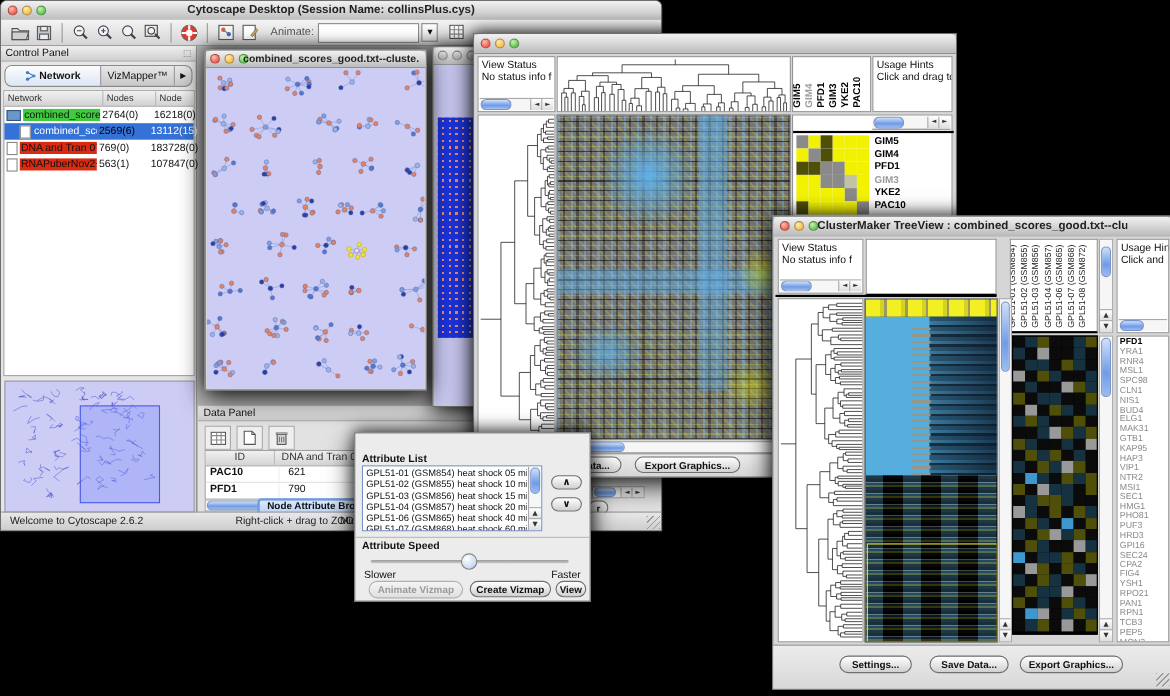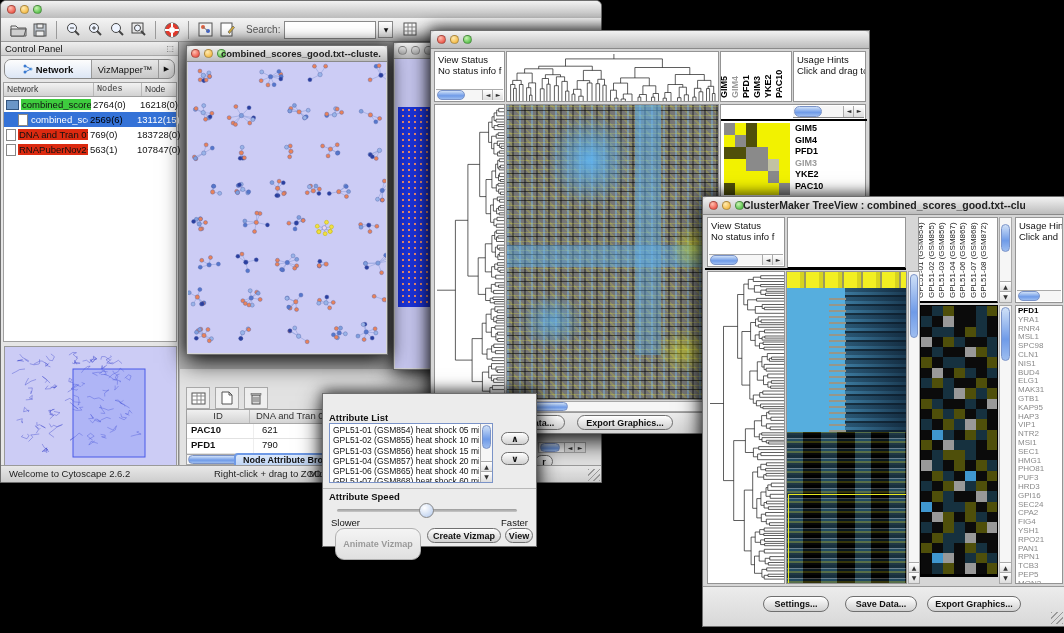--- a/index.html
+++ b/index.html
@@ -43,20 +43,21 @@
 </head>
 <body>
 
 <div class="win" style="left:0;top:0;width:600px;height:481px;z-index:1;border-radius:6px 6px 0 0;">
   <div class="titlebar">
     <div class="lights">
       <span class="light l-red"></span>
       <span class="light l-yel"></span>
       <span class="light l-grn"></span>
     </div>
+    <div class="wtitle">Cytoscape Desktop (Session Name: collinsPlus.cys)</div>
   </div>
 
   <div style="position:absolute;left:0;top:17px;width:600px;height:24px;background:linear-gradient(#f4f4f4,#d4d4d4);border-bottom:1px solid #9a9a9a;display:flex;align-items:center;padding-left:6px;box-sizing:border-box;">
     <span class="iconbtn">
         <svg width="17" height="14">
           <path d="M1 3h5l2 2h8v8H1z" fill="#e8e8e8" stroke="#555"></path>
           <path d="M1 6h15l-2 7H1z" fill="#cfcfcf" stroke="#555"></path>
         </svg>
       </span>
     <span class="iconbtn">
@@ -111,21 +112,21 @@
           <circle cx="10" cy="9" r="2" fill="#4466cc"></circle>
           <line x1="5" y1="5" x2="10" y2="9" stroke="#777"></line>
         </svg>
       </span>
     <span class="iconbtn">
         <svg width="15" height="15">
           <rect x="1" y="1" width="11" height="13" fill="#fff" stroke="#555"></rect>
           <path d="M8 10l5-6 1.5 1.5-5 6z" fill="#d8b040" stroke="#555" stroke-width=".6"></path>
         </svg>
       </span>
-    <span style="font-size:10px;color:#555;margin:0 4px 0 8px;">Search:</span>
+    <span style="font-size:10px;color:#555;margin:0 4px 0 8px;">Animate:</span>
     <input style="width: 86px; height: 14px; border: 1px solid rgb(138, 138, 138); font-size: 10px;" value="">
     <span style="width:13px;height:15px;border:1px solid #8a8a8a;background:linear-gradient(#fff,#ddd);font-size:6px;text-align:center;line-height:15px;font-family:'DejaVu Sans',sans-serif;margin-left:2px;">▼</span>
     <span class="iconbtn" style="margin-left:6px;">
         <svg width="15" height="15">
           <rect x="1" y="1" width="12" height="12" fill="#fff" stroke="#555"></rect>
           <path d="M1 5h12M1 9h12M5 1v12M9 1v12" stroke="#888"></path>
         </svg>
       </span>
   </div>
 
@@ -149,21 +150,21 @@
       <div style="flex:1;display:flex;align-items:center;justify-content:center;font-size:9.5px;">
           <span>VizMapper™</span>
         </div>
       <div style="flex:0 0 15px;display:flex;align-items:center;justify-content:center;font-size:7px;border-left:1px solid #999;font-family:'DejaVu Sans',sans-serif;">
           <span>▶</span>
         </div>
     </div>
     <div style="position:absolute;left:2px;top:40px;width:174px;height:260px;background:#fff;border:1px solid #a0a0a0;box-sizing:border-box;">
       <div style="display:flex;height:13px;background:linear-gradient(#f2f2f2,#d2d2d2);border-bottom:1px solid #a0a0a0;font-size:8.5px;color:#333;">
         <div style="flex:0 0 86px;border-right:1px solid #b8b8b8;padding:1px 0 0 3px;">Network</div>
-        <div style="flex:0 0 44px;border-right:1px solid #b8b8b8;padding:1px 0 0 3px;font-family:Liberation Mono, monospace;">Nodes</div>
+        <div style="flex:0 0 44px;border-right:1px solid #b8b8b8;padding:1px 0 0 3px;">Nodes</div>
         <div style="flex:1;padding:1px 0 0 3px;">Node</div>
       </div>
       <div id="network-rows">
           <div style="display: flex; height: 15px; font-size: 9.5px; align-items: center;">
             <span class="rowicon" style="background: rgb(107, 150, 200); border: 1px solid rgb(51, 85, 127); height: 8px;"></span>
             <span style="flex: 0 0 68px; white-space: nowrap; overflow: hidden; padding: 0px 1px; background: rgb(62, 204, 62);">combined_scores</span>
             <span style="flex: 0 0 44px; padding-left: 2px;">2764(0)</span>
             <span style="flex: 1 1 0%; padding-left: 3px;">16218(0)</span>
           </div>
           <div style="display: flex; height: 15px; font-size: 9.5px; align-items: center; background: rgb(52, 114, 215);">
@@ -258,20 +259,23 @@
           <polyline points="92.48467370704033,28.722444170491045 87.4,26.1 92.7,25.3 96.8,25.3 94.2,26.8" fill="none" stroke="#2a35c8" stroke-width="0.6" opacity="0.6"></polyline>
           <polyline points="19.668392592886647,12.356422678733441 23.3,14.6 23.5,13.7 17.5,10.5 14.8,7.2" fill="none" stroke="#2a35c8" stroke-width="0.6" opacity="0.6"></polyline>
           <polyline points="43.91606873828735,64.4842586025988 49.4,62.3 47.0,62.6 44.7,65.5 48.4,67.4" fill="none" stroke="#2a35c8" stroke-width="0.6" opacity="0.6"></polyline>
           <polyline points="97.55704781485585,43.22158297953269 101.0,44.0 103.9,42.9 99.6,46.1 99.8,49.5" fill="none" stroke="#2a35c8" stroke-width="0.6" opacity="0.6"></polyline>
           <rect x="68" y="22" width="72" height="88" fill="rgba(110,130,250,0.3)" stroke="#4858e8"></rect>
         </svg>
     </div>
   </div>
 
   <div style="position:absolute;left:179px;top:368px;width:421px;height:97px;background:#e2e2e2;">
+    <div style="height:13px;background:linear-gradient(#efefef,#cfcfcf);border-bottom:1px solid #a8a8a8;font-size:9.5px;padding-left:5px;line-height:13px;">
+      <span>Data Panel</span>
+    </div>
     <div style="position:absolute;left:6px;top:18px;display:flex;gap:5px;">
       <span class="iconbtn" style="border:1px solid #aaa;background:#efefef;">
           <svg width="15" height="13">
             <rect x="1" y="1" width="13" height="11" fill="#fff" stroke="#555"></rect>
             <path d="M1 4h13M1 8h13M6 1v11M10 1v11" stroke="#888"></path>
           </svg>
         </span>
       <span class="iconbtn" style="border:1px solid #aaa;background:#efefef;">
           <svg width="12" height="14">
             <path d="M1 1h7l3 3v9H1z" fill="#fff" stroke="#555"></path>
@@ -1002,21 +1006,21 @@
     </div>
   <div class="macbtn" style="left:178px;top:58px;width:28px;height:13px;">
       <span>∨</span>
     </div>
   <div style="position:absolute;left:0;top:94px;width:213px;height:1px;background:#b8b8b8;"></div>
   <div style="position:absolute;left:6px;top:97px;font-size:9.5px;font-weight:bold;">Attribute Speed</div>
   <div style="position:absolute;left:14px;top:115px;width:180px;height:3px;background:linear-gradient(#9a9a9a,#c8c8c8);border-radius:2px;"></div>
   <div style="position:absolute;left:96px;top:109px;width:13px;height:13px;border-radius:50%;background:radial-gradient(circle at 35% 30%,#fff,#c9d9f2 70%,#8fa8d8);border:1px solid #888;"></div>
   <div style="position:absolute;left:8px;top:123px;font-size:9.5px;">Slower</div>
   <div style="position:absolute;right:8px;top:123px;font-size:9.5px;">Faster</div>
-  <div class="macbtn disabled" style="left:12px;top:134px;width:86px;height:32px;">
+  <div class="macbtn disabled" style="left:12px;top:134px;width:86px;height:16px;">
       <span>Animate Vizmap</span>
     </div>
   <div class="macbtn" style="left:104px;top:134px;width:74px;height:15px;">
       <span>Create Vizmap</span>
     </div>
   <div class="macbtn" style="left:182px;top:134px;width:28px;height:15px;">
       <span>View</span>
     </div>
 </div>
 

